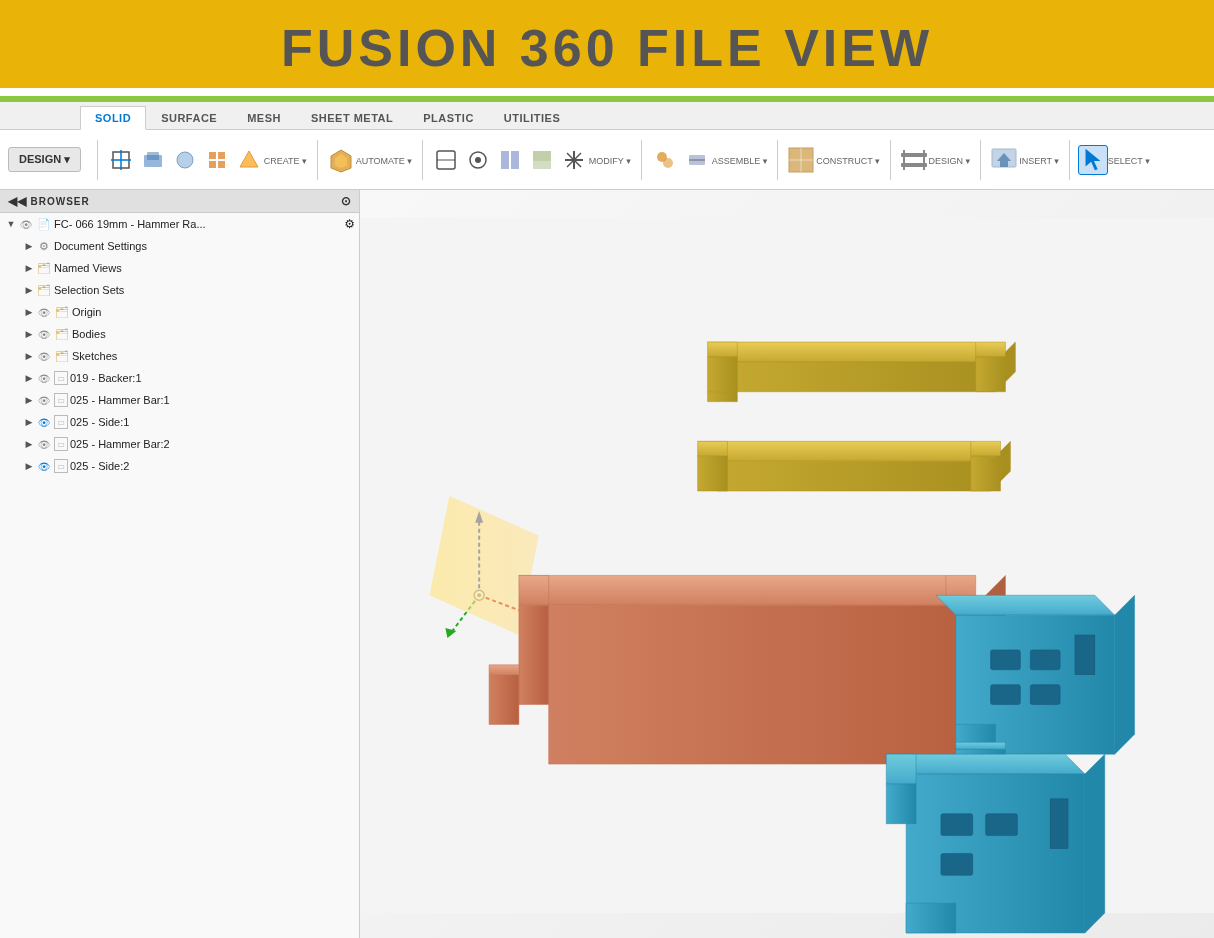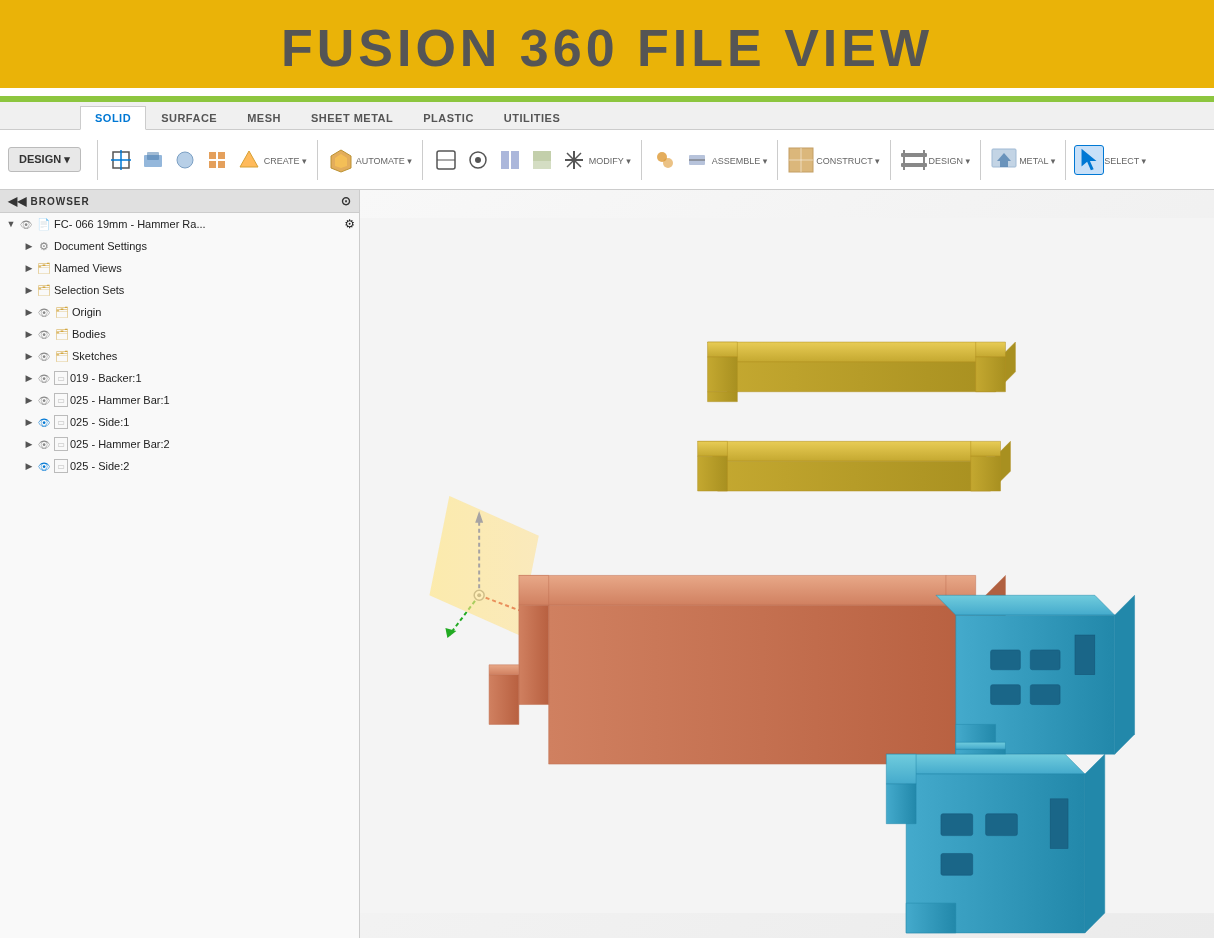--- a/index.html
+++ b/index.html
@@ -376,21 +376,21 @@
     <div class="toolbar-group">
       <div class="toolbar-group-icons">
         <div class="tool-icon">
           <svg width="30" height="30" viewBox="0 0 30 30">
               <rect x="3" y="4" width="24" height="18" rx="1" fill="#88aacc" opacity="0.5" stroke="#4477aa" stroke-width="1"></rect>
               <path d="M8 16 L15 8 L22 16" fill="#4477aa" opacity="0.7"></path>
               <rect x="11" y="16" width="8" height="6" fill="#4477aa" opacity="0.7"></rect>
             </svg>
         </div>
       </div>
-      <div class="toolbar-group-label">METAL ▾</div>
+      <div class="toolbar-group-label">INSERT ▾</div>
     </div>
 
     <div class="separator"></div>
 
     <div class="toolbar-group">
       <div class="toolbar-group-icons">
         <div class="tool-icon active">
           <svg width="30" height="30" viewBox="0 0 30 30">
               <polygon points="7,3 7,22 13,17 17,26 20,25 16,16 23,16" fill="#0078d4"></polygon>
             </svg>

